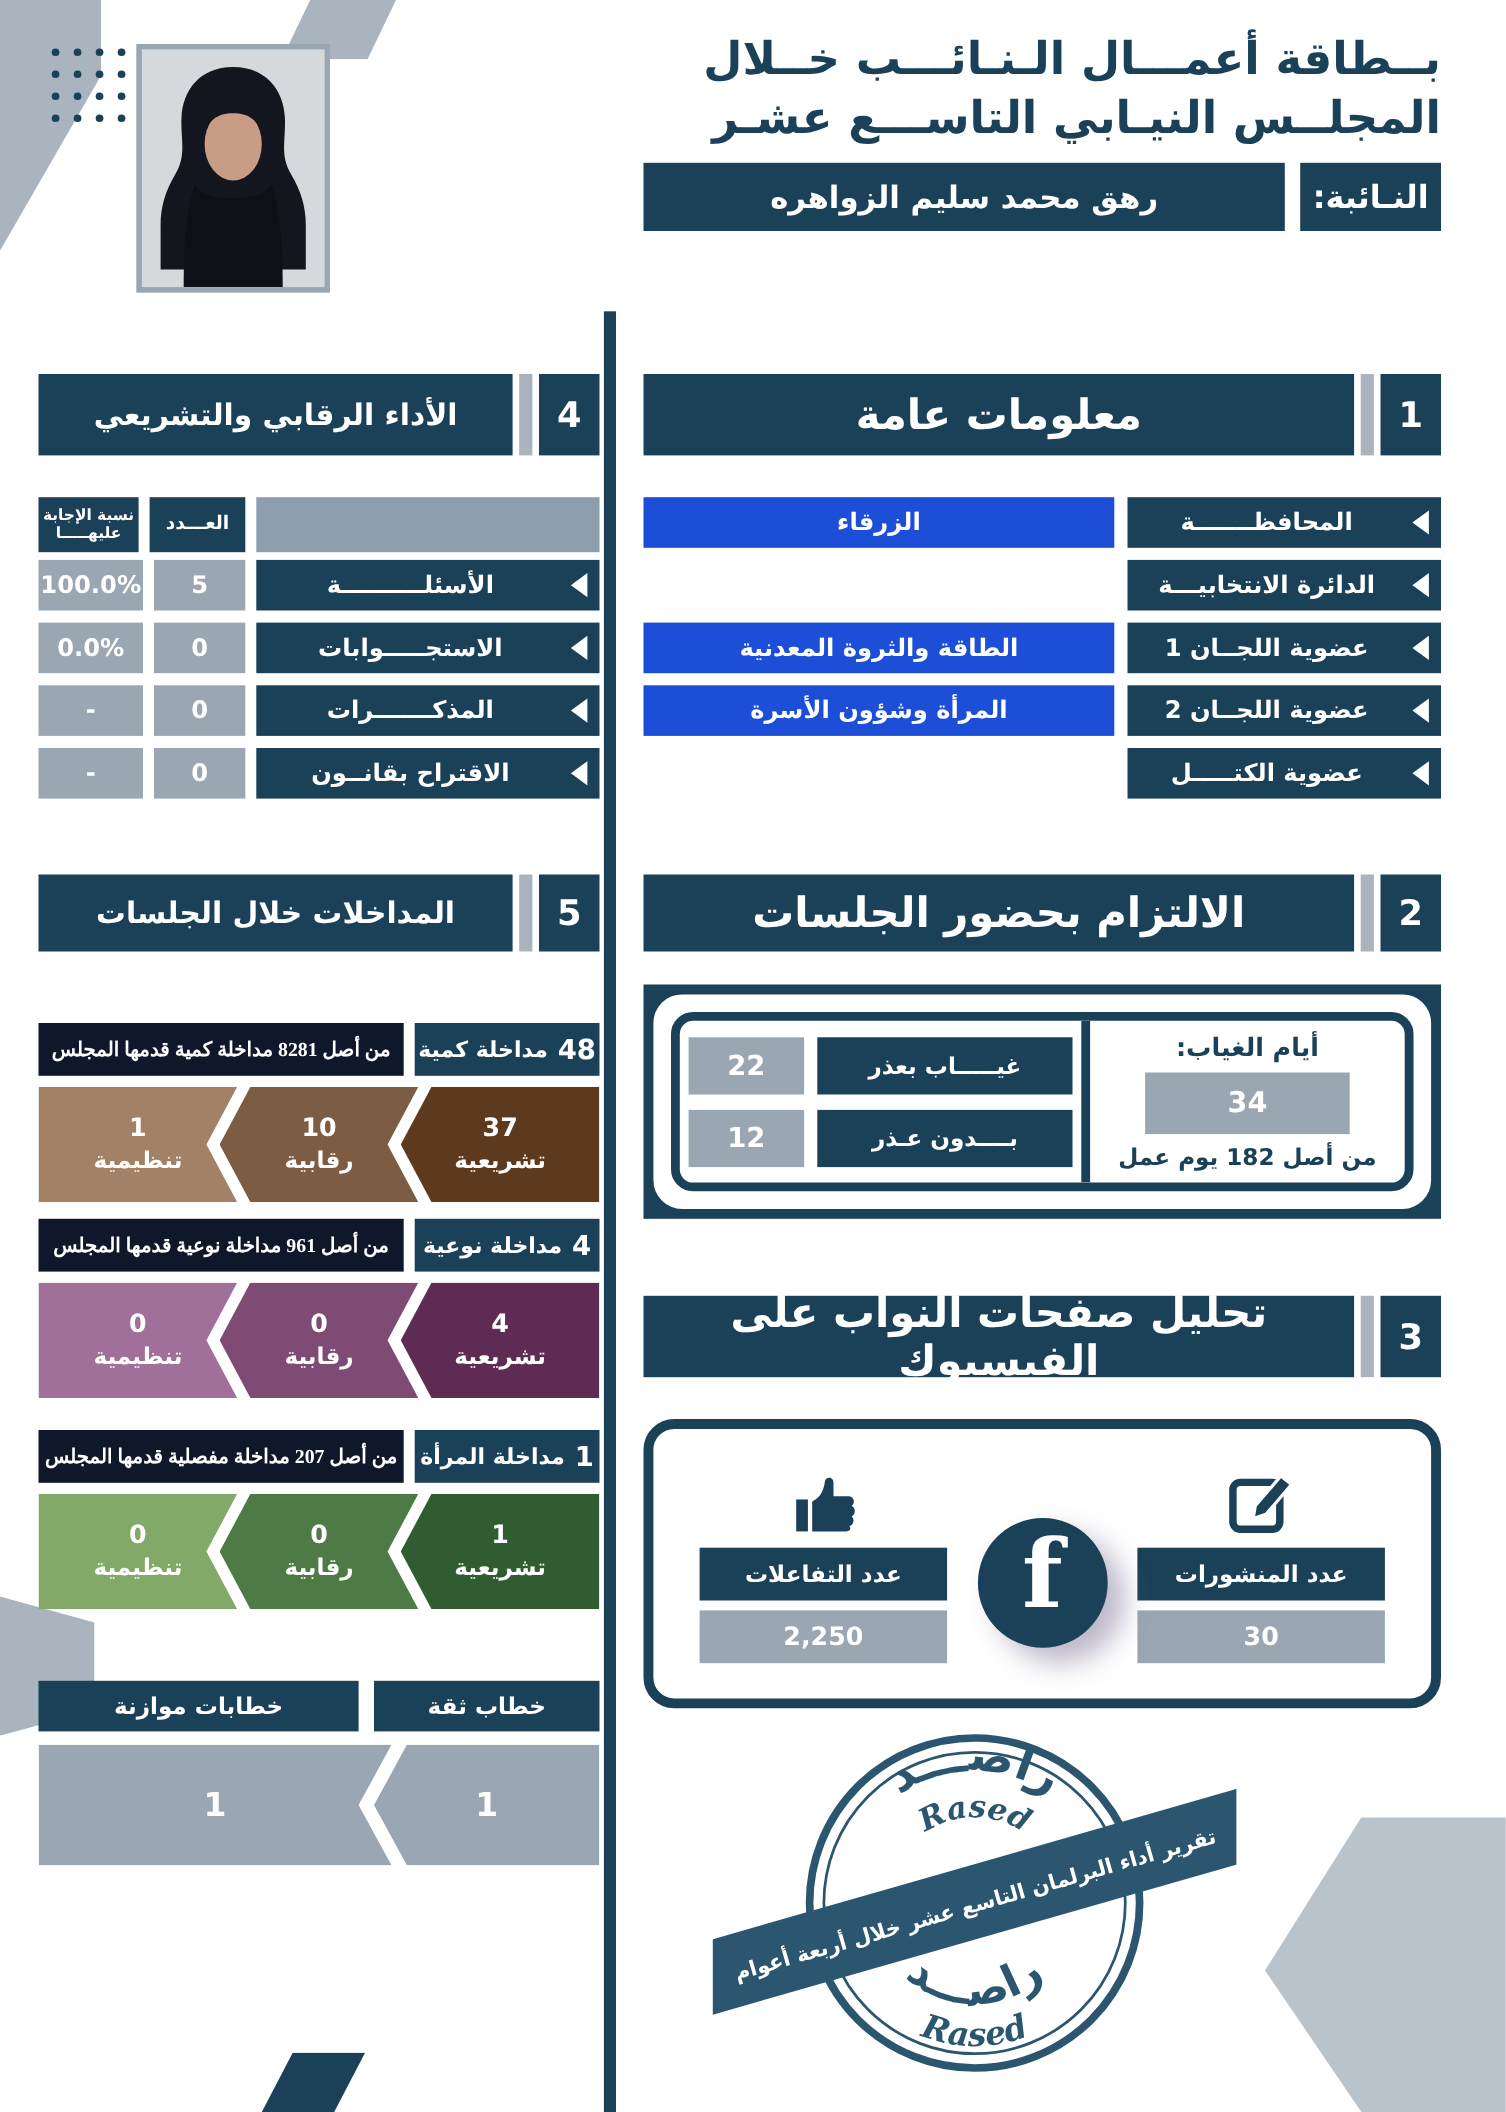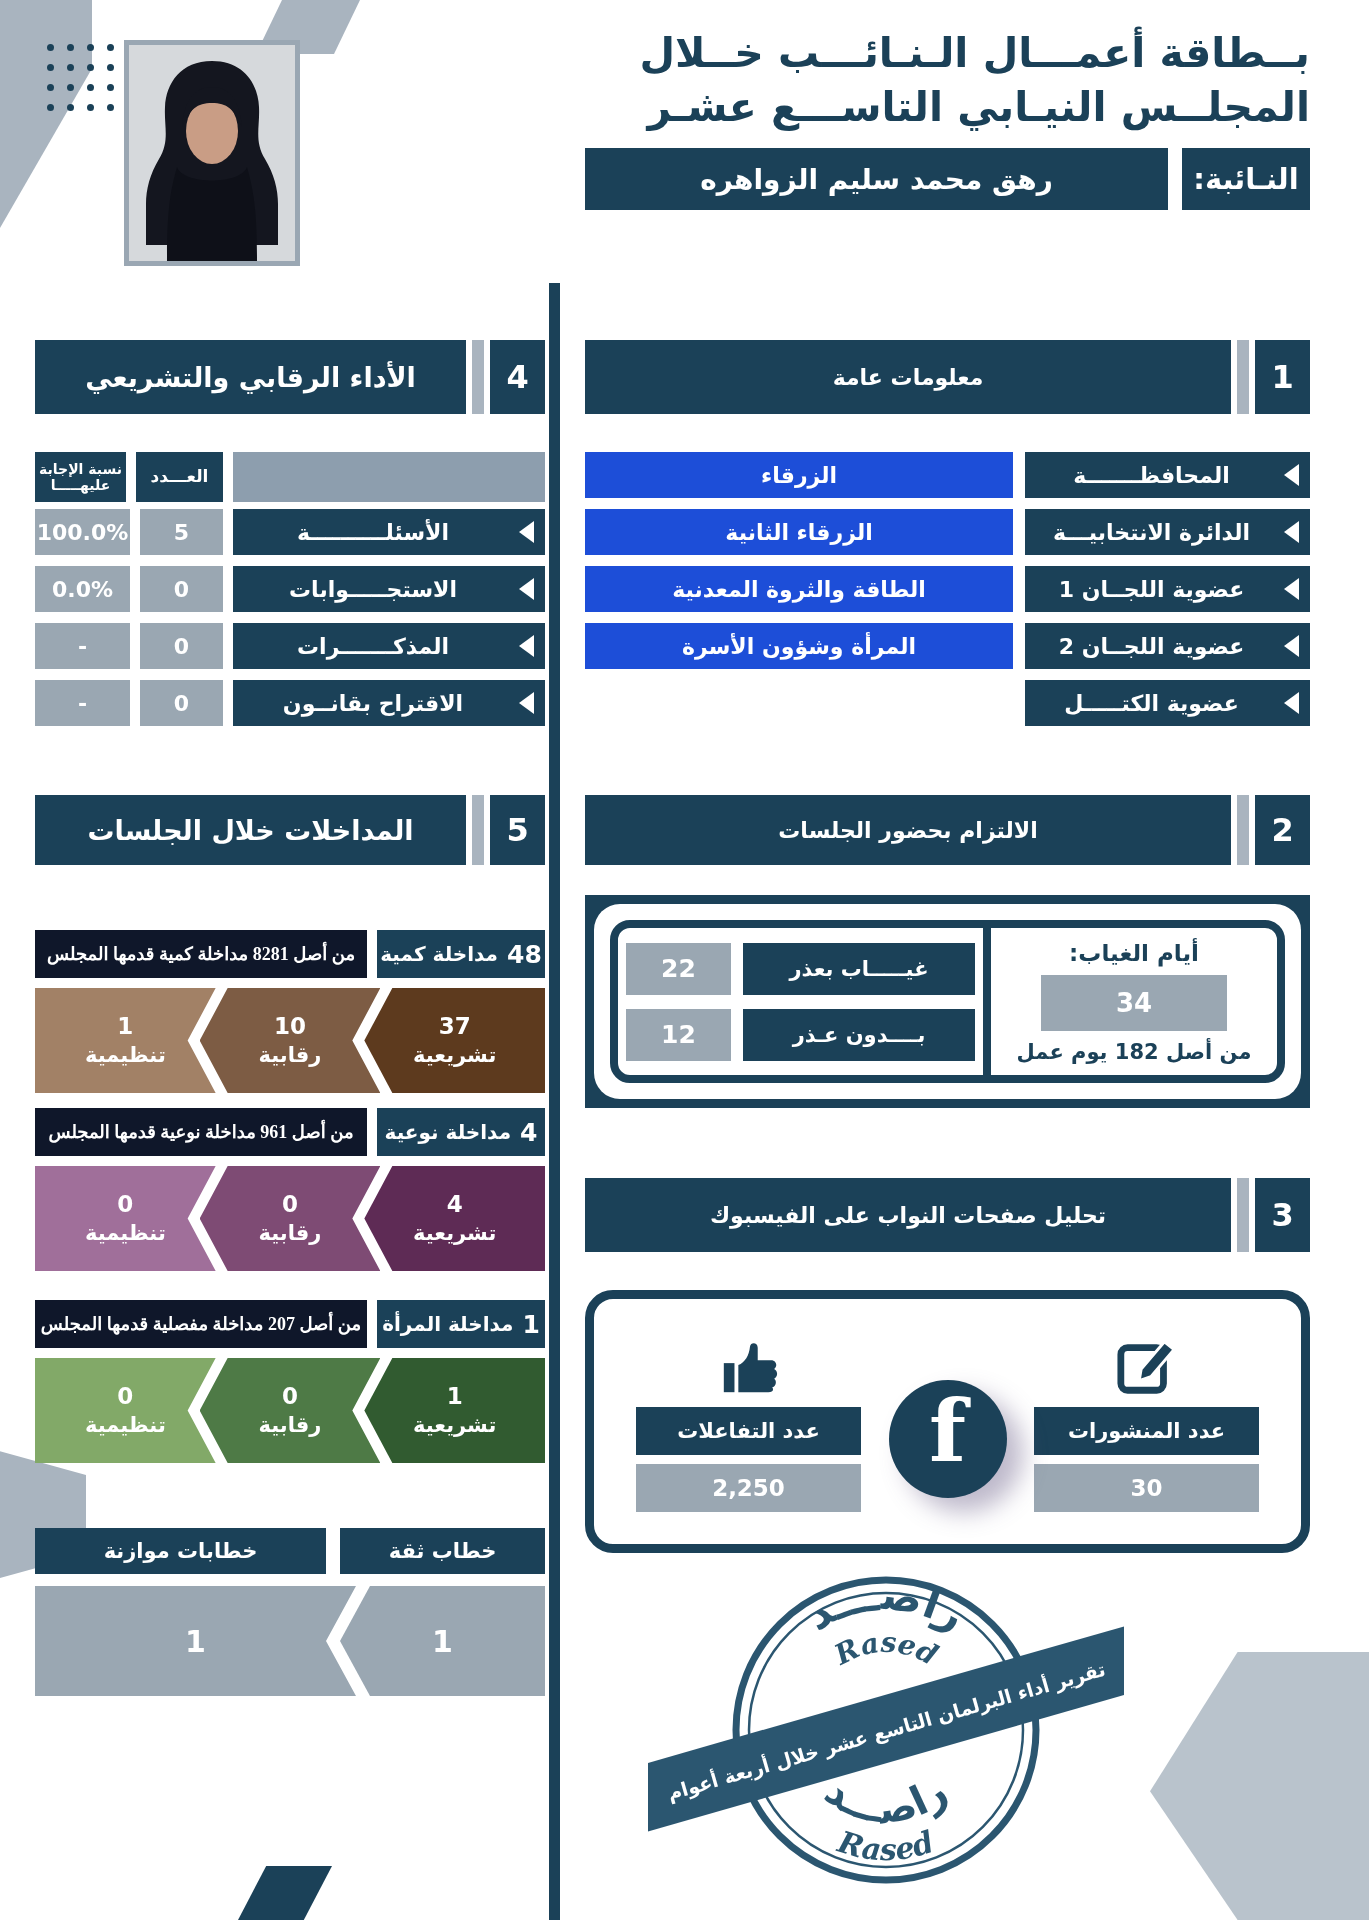--- a/index.html
+++ b/index.html
@@ -32,21 +32,21 @@
   .name-row{right:59px;top:148px;width:725px;height:62px;display:flex;gap:14px;}
   .name-label{width:128px;background:#1b4158;color:#fff;font-size:29px;font-weight:bold;
          display:flex;align-items:center;justify-content:center;}
   .name-value{flex:1;background:#1b4158;color:#fff;font-size:28px;font-weight:bold;
          display:flex;align-items:center;justify-content:center;}
   
   .sec-header{display:flex;height:74px;}
   .sec-header .num{width:55px;background:#1b4158;color:#fff;font-size:32px;font-weight:bold;
          display:flex;align-items:center;justify-content:center;}
   .sec-header .stripe{width:12px;background:#a9b4bf;margin:0 6px;}
-  .sec-header .bar{flex:1;background:#1b4158;color:#fff;font-size:22px;font-weight:bold;
+  .sec-header .bar{flex:1;background:#1b4158;color:#fff;font-size:38px;font-weight:bold;
          display:flex;align-items:center;justify-content:center;text-align:center;}
   .h70{height:70px;}
   
   .rows{display:flex;flex-direction:column;gap:11px;}
   .info-row{display:flex;gap:12px;height:46px;}
   .lbl-box{position:relative;background:#1b4158;color:#fff;font-size:22px;font-weight:bold;
          display:flex;align-items:center;justify-content:center;padding:0 44px 0 12px;box-sizing:border-box;}
   .lbl-box .tri{position:absolute;right:11px;top:50%;transform:translateY(-50%);
          width:0;height:0;border-top:11px solid transparent;border-bottom:11px solid transparent;
          border-right:15px solid #ffffff;}
@@ -196,21 +196,20 @@
         <span>المحافظـــــــة</span>
         <span class="tri"></span>
       </div>
       <div class="info-value">الزرقاء</div>
     </div>
     <div class="info-row">
       <div class="lbl-box info-label">
         <span>الدائرة الانتخابيـــة</span>
         <span class="tri"></span>
       </div>
-      <div class="info-value">الزرقاء الثانية</div>
     </div>
     <div class="info-row">
       <div class="lbl-box info-label">
         <span>عضوية اللجــان 1</span>
         <span class="tri"></span>
       </div>
       <div class="info-value">الطاقة والثروة المعدنية</div>
     </div>
     <div class="info-row">
       <div class="lbl-box info-label">

